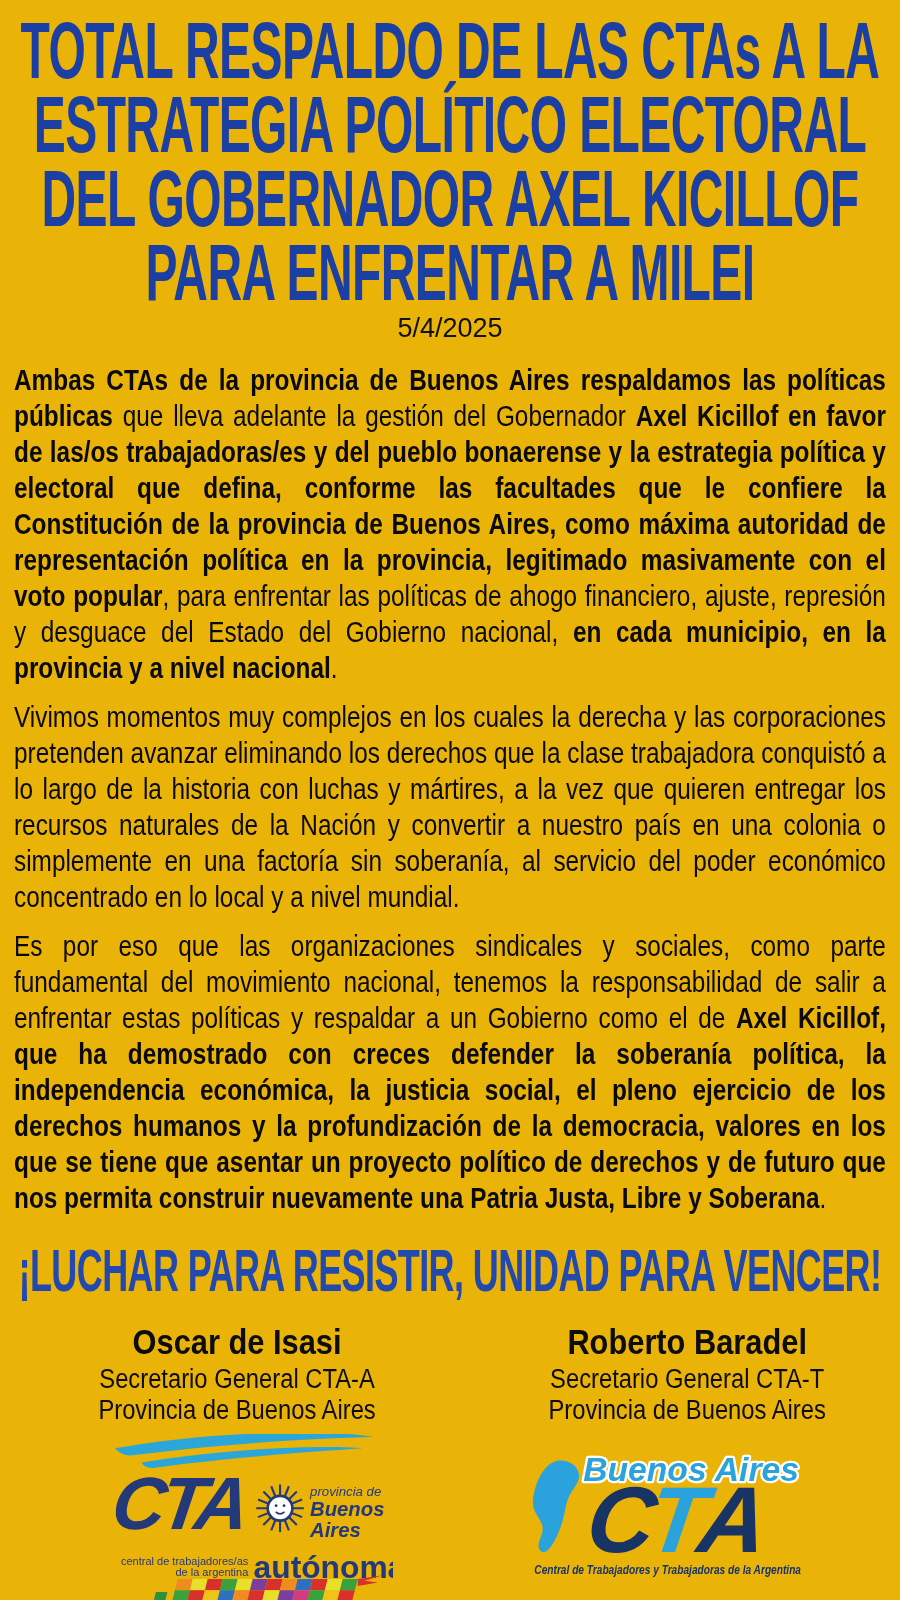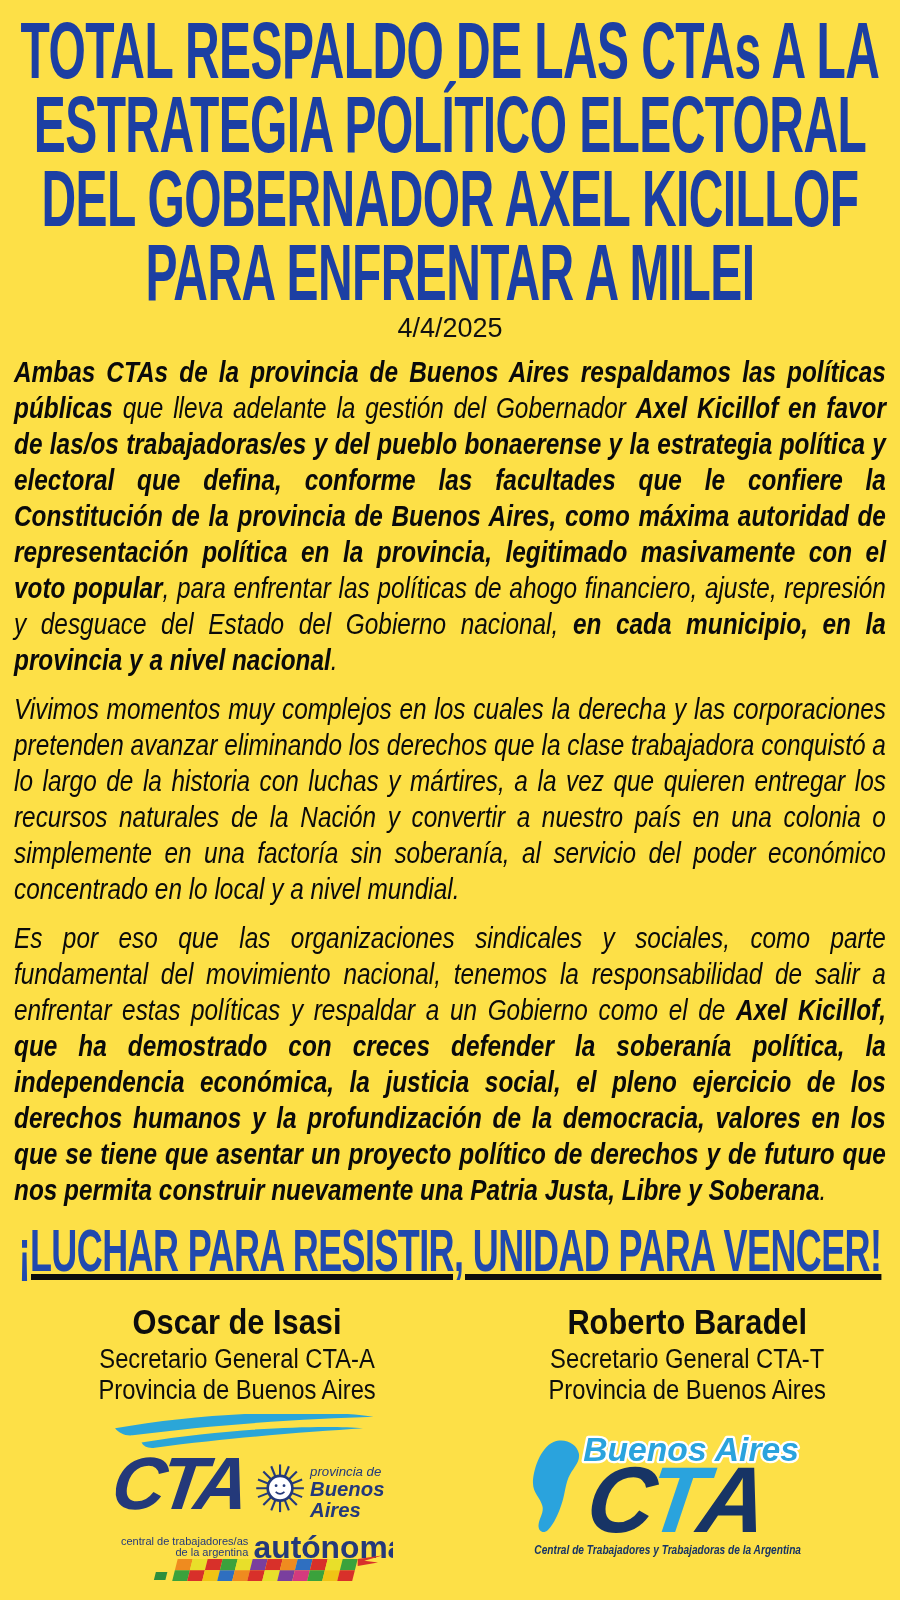--- a/index.html
+++ b/index.html
@@ -1,45 +1,45 @@
 <!DOCTYPE html>
 <html style="--blue-headline: #1c3fa3; --blue-slogan: #2149ae; --ink: #0d0d0d; --navy-a: #24397a; --cyan-a: #2ba6d8; --navy-t: #173465; --sky-t: #2aa3dd;"><head>
 <meta charset="utf-8">
 <style>
   html,body{margin:0;padding:0;background:#ffffff;}
   .stage{
-    position:relative;width:900px;height:1600px;margin:0 auto;background:#fde047;
+    position:relative;width:900px;height:1600px;margin:0 auto;background:#eab308;
     overflow:hidden;font-family:"Liberation Sans",sans-serif;color:var(--ink,#0d0d0d);
   }
   .condense{transform-origin:left top;}
 
   
   .headline{padding-top:14px;}
   .headline-inner{
     width:1500px;transform:scaleX(0.6);
     text-align:center;color:var(--blue-headline,#1c3fa3);
     font-weight:700;font-size:80px;letter-spacing:-1px;
   }
   .hl{line-height:74px;white-space:nowrap;}
 
   
   .date{text-align:center;font-size:27px;line-height:32px;margin-top:2px;color:#111;}
 
   
-  .body-wrap{margin:10px 14px 0;font-style:italic;}
+  .body-wrap{margin:18px 14px 0;}
   .body-inner{
     width:1038px;transform:scaleX(0.84);
     font-size:29px;line-height:36px;text-align:justify;color:#0a0a0a;
   }
   .para{margin:0 0 13px;}
   .para:last-child{margin-bottom:0;}
   .b{font-weight:700;}
 
   
-  .slogan-wrap{margin-top:12px;text-decoration:underline;}
+  .slogan-wrap{margin-top:24px;}
   .slogan-inner{
     width:1500px;transform:scaleX(0.6);
     text-align:center;font-size:60px;line-height:62px;font-weight:700;
     letter-spacing:-1px;white-space:nowrap;color:var(--blue-slogan,#2149ae);
   }
 
   
   .signatures{margin-top:18px;margin-left:12px;}
   .signatures-inner{width:1023px;transform:scaleX(0.88);display:flex;}
   .sig{flex:1;text-align:center;}
@@ -57,21 +57,21 @@
 
   <header class="headline">
     <div class="condense headline-inner">
       <div class="hl">TOTAL RESPALDO DE LAS CTAs A LA</div>
       <div class="hl">ESTRATEGIA POLÍTICO ELECTORAL</div>
       <div class="hl">DEL GOBERNADOR AXEL KICILLOF</div>
       <div class="hl">PARA ENFRENTAR A MILEI</div>
     </div>
   </header>
 
-  <div class="date">4/4/2025</div>
+  <div class="date">5/4/2025</div>
 
   <main class="body-wrap">
     <div class="condense body-inner">
       <p class="para"><span class="b">Ambas CTAs de la provincia de Buenos Aires respaldamos las políticas públicas </span><span>que lleva adelante la gestión del Gobernador </span><span class="b">Axel Kicillof en favor de las/os trabajadoras/es y del pueblo bonaerense y la estrategia política y electoral que defina, conforme las facultades que le confiere la Constitución de la provincia de Buenos Aires, como máxima autoridad de representación política en la provincia, legitimado masivamente con el voto popular</span><span>, para enfrentar las políticas de ahogo financiero, ajuste, represión y desguace del Estado del Gobierno nacional, </span><span class="b">en cada municipio, en la provincia y a nivel nacional</span><span>.</span></p>
       <p class="para"><span>Vivimos momentos muy complejos en los cuales la derecha y las corporaciones pretenden avanzar eliminando los derechos que la clase trabajadora conquistó a lo largo de la historia con luchas y mártires, a la vez que quieren entregar los recursos naturales de la Nación y convertir a nuestro país en una colonia o simplemente en una factoría sin soberanía, al servicio del poder económico concentrado en lo local y a nivel mundial.</span></p>
       <p class="para"><span>Es por eso que las organizaciones sindicales y sociales, como parte fundamental del movimiento nacional, tenemos la responsabilidad de salir a enfrentar estas políticas y respaldar a un Gobierno como el de </span><span class="b">Axel Kicillof, que ha demostrado con creces defender la soberanía política, la independencia económica, la justicia social, el pleno ejercicio de los derechos humanos y la profundización de la democracia, valores en los que se tiene que asentar un proyecto político de derechos y de futuro que nos permita construir nuevamente una Patria Justa, Libre y Soberana</span><span>.</span></p>
     </div>
   </main>
 
   <div class="slogan-wrap">

